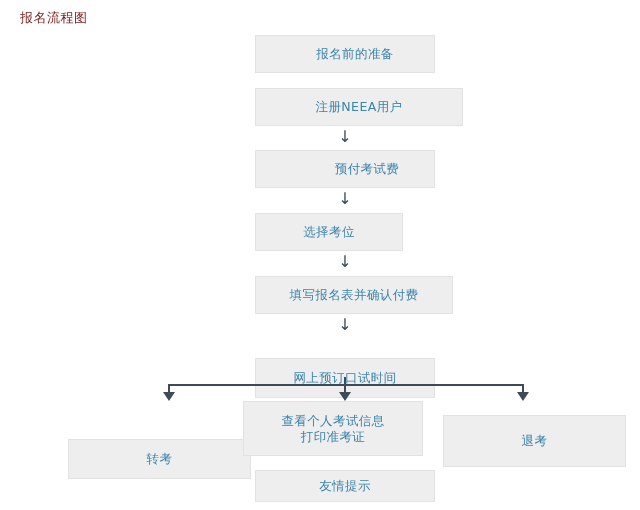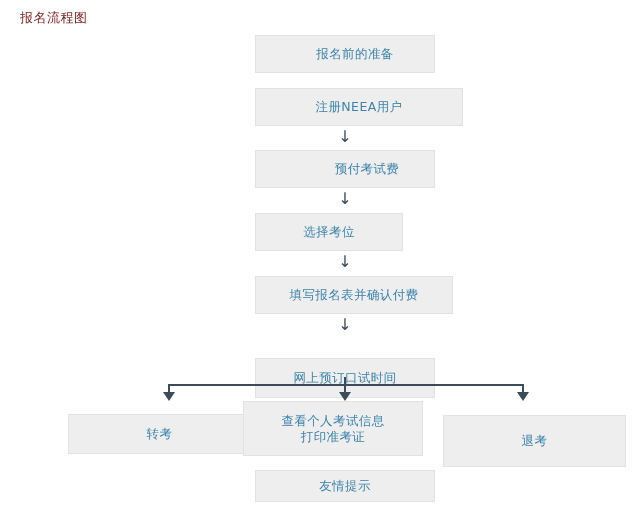--- a/index.html
+++ b/index.html
@@ -113,20 +113,20 @@
 
 <div class="branch-drop" style="left:168px; top:384px; height:9px;"></div>
 <div class="branch-head" style="left:163px; top:392px;"></div>
 
 <div class="branch-drop" style="left:344px; top:384px; height:9px;"></div>
 <div class="branch-head" style="left:339px; top:392px;"></div>
 
 <div class="branch-drop" style="left:522px; top:384px; height:9px;"></div>
 <div class="branch-head" style="left:517px; top:392px;"></div>
 
-<div class="node" style="left:68px; top:414px; width:183px; height:40px;">转考</div>
+<div class="node" style="left:68px; top:439px; width:183px; height:40px;">转考</div>
 
 <div class="node" style="left:243px; top:401px; width:180px; height:55px;">查看个人考试信息
 打印准考证</div>
 
 <div class="node" style="left:443px; top:415px; width:183px; height:52px;">退考</div>
 
 <div class="node" style="left:255px; top:470px; width:180px; height:32px;">友情提示</div>
 
 </body></html>

